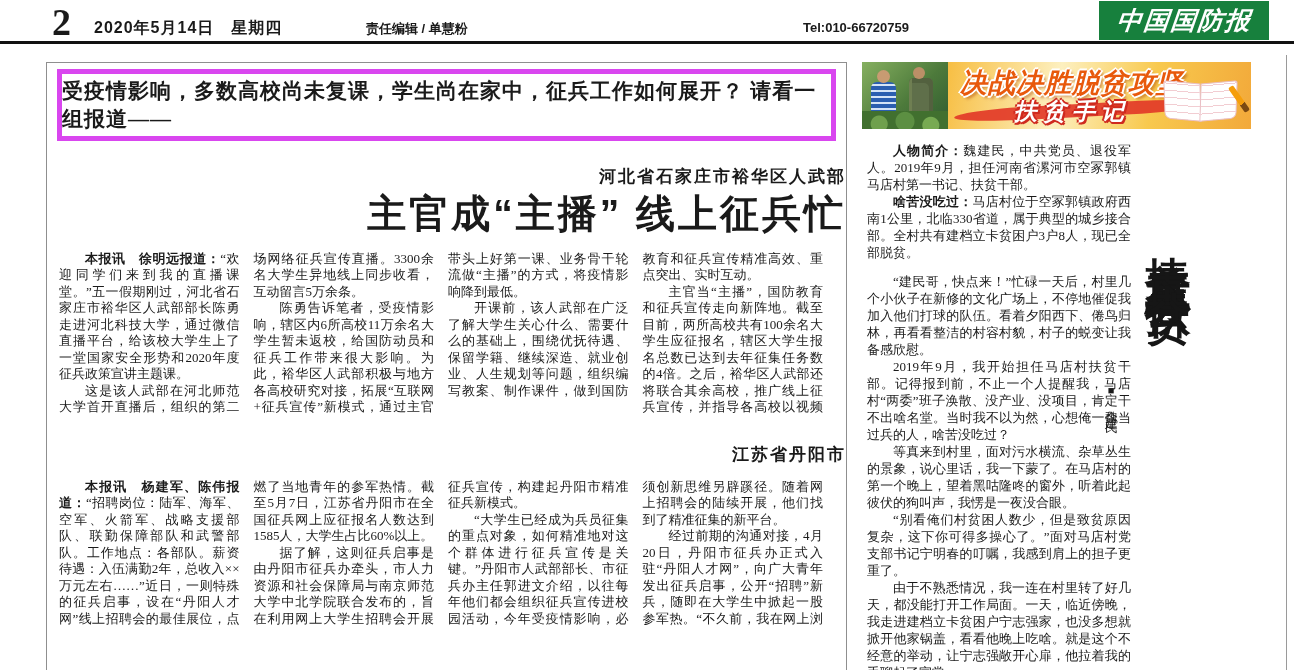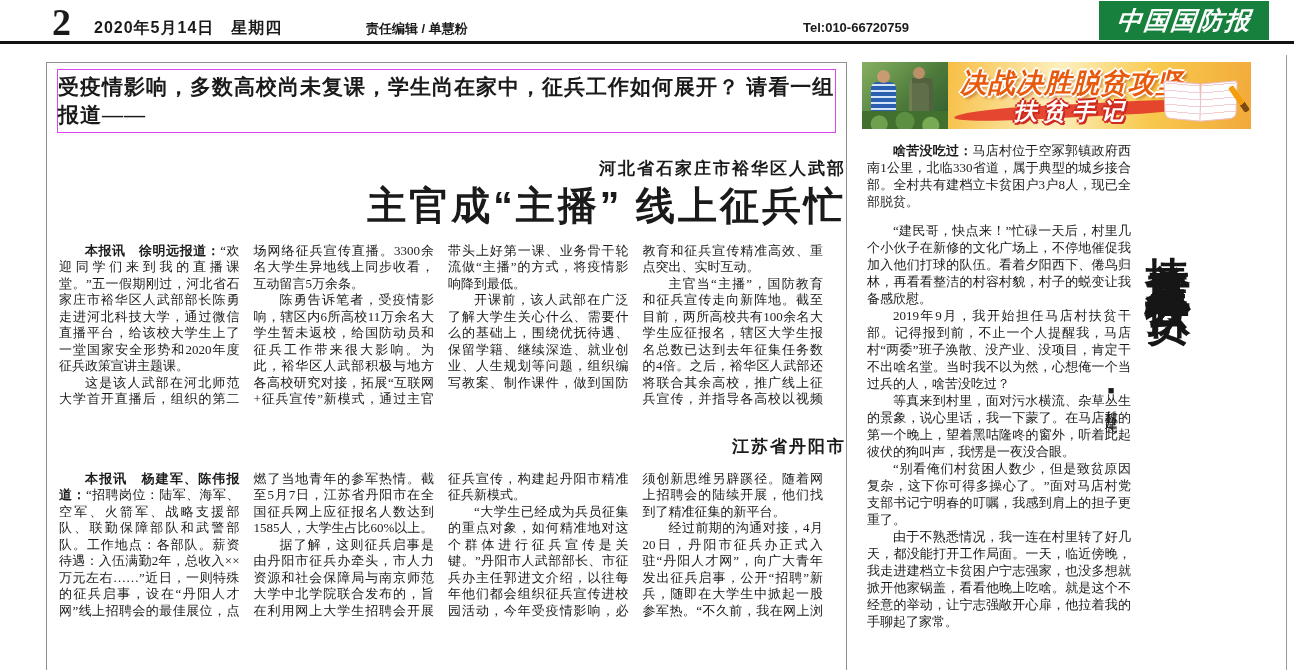--- a/index.html
+++ b/index.html
@@ -14,21 +14,21 @@
   .hdate{position:absolute;left:94px;top:18px;font-size:16px;font-weight:700;font-family:"Liberation Sans","DejaVu Sans",sans-serif;letter-spacing:1px;}
   .heditor{position:absolute;left:366px;top:20px;font-size:13px;font-weight:700;font-family:"Liberation Sans",sans-serif;}
   .hsection{position:absolute;left:560px;top:0px;width:190px;text-align:center;font-size:34px;font-weight:900;font-family:"Liberation Sans","DejaVu Sans",sans-serif;letter-spacing:16px;}
   .htel{position:absolute;left:803px;top:20px;font-size:13px;font-weight:700;font-family:"Liberation Sans",sans-serif;}
   .masthead{position:absolute;left:1099px;top:1px;width:170px;height:39px;background:#17803d;display:flex;align-items:center;justify-content:center;}
   .masthead span{color:#fff;font-size:25px;font-weight:700;font-style:italic;font-family:"Liberation Serif",serif;transform:skewX(-6deg);letter-spacing:2px;white-space:nowrap;}
   .hrule{position:absolute;left:0;top:41px;width:1294px;height:3px;background:#111;}
 
   
   .mainbox{position:absolute;left:46px;top:62px;width:801px;height:640px;border:1px solid #8f8f8f;box-sizing:border-box;overflow:hidden;background:#fff;}
-  .leadbox{margin:6px 10px 0 10px;height:62px;border:1px solid #d946ef;display:flex;align-items:center;justify-content:center;}
+  .leadbox{margin:6px 10px 0 10px;height:62px;border:5px solid #d946ef;display:flex;align-items:center;justify-content:center;}
   .leadbox .t{font-size:21px;font-weight:700;letter-spacing:1px;font-family:"Liberation Serif","DejaVu Serif",serif;}
   .kicker{text-align:right;margin-top:24px;font-size:17px;font-weight:700;font-family:"Liberation Sans","DejaVu Sans",sans-serif;letter-spacing:2px;}
   .kicker2{margin-top:20px;}
   .headline{text-align:right;margin-top:3px;font-size:39px;font-weight:900;font-family:"Liberation Sans","DejaVu Sans",sans-serif;letter-spacing:3px;line-height:1.2;}
   .cols{margin:13px 23px 0 12px;column-count:4;column-gap:14px;text-align:justify;font-size:13px;line-height:1.27;overflow:hidden;}
   .cols1{height:172px;}
   .cols2{height:160px;}
   .para{margin:0;text-indent:2em;}
   .para b{font-family:"Liberation Sans",sans-serif;font-weight:700;}
 
@@ -121,20 +121,21 @@
   <div class="ftitle">决战决胜脱贫攻坚</div>
   <div class="fsub">扶贫手记</div>
   <div class="book">
     <div class="bpageL"></div>
     <div class="bpageR"></div>
     <div class="pencil"></div>
   </div>
 </div>
 
 <div class="essay">
+  <p class="epara"><b>人物简介：</b><span>魏建民，中共党员、退役军人。2019年9月，担任河南省漯河市空冢郭镇马店村第一书记、扶贫干部。</span></p>
   <p class="epara"><b>啥苦没吃过：</b><span>马店村位于空冢郭镇政府西南1公里，北临330省道，属于典型的城乡接合部。全村共有建档立卡贫困户3户8人，现已全部脱贫。</span></p>
   <div class="egap"></div>
   <div style="display:contents"><p class="epara">“建民哥，快点来！”忙碌一天后，村里几个小伙子在新修的文化广场上，不停地催促我加入他们打球的队伍。看着夕阳西下、倦鸟归林，再看看整洁的村容村貌，村子的蜕变让我备感欣慰。</p><p class="epara">2019年9月，我开始担任马店村扶贫干部。记得报到前，不止一个人提醒我，马店村“两委”班子涣散、没产业、没项目，肯定干不出啥名堂。当时我不以为然，心想俺一个当过兵的人，啥苦没吃过？</p><p class="epara">等真来到村里，面对污水横流、杂草丛生的景象，说心里话，我一下蒙了。在马店村的第一个晚上，望着黑咕隆咚的窗外，听着此起彼伏的狗叫声，我愣是一夜没合眼。</p><p class="epara">“别看俺们村贫困人数少，但是致贫原因复杂，这下你可得多操心了。”面对马店村党支部书记宁明春的叮嘱，我感到肩上的担子更重了。</p><p class="epara">由于不熟悉情况，我一连在村里转了好几天，都没能打开工作局面。一天，临近傍晚，我走进建档立卡贫困户宁志强家，也没多想就掀开他家锅盖，看看他晚上吃啥。就是这个不经意的举动，让宁志强敞开心扉，他拉着我的手聊起了家常。</p></div>
 </div>
 
 <div class="eauthor"><span class="sq">■</span><span>魏建民</span></div>
 
 <div class="vtitle">捧着真心去扶贫</div>
 
 <div class="vline"></div>

